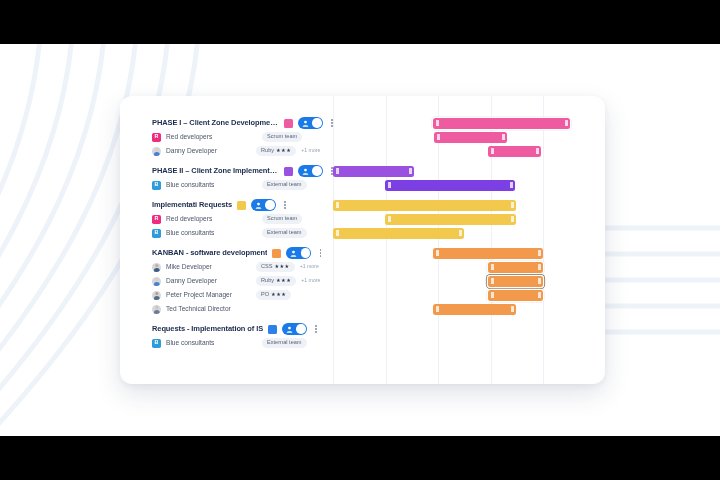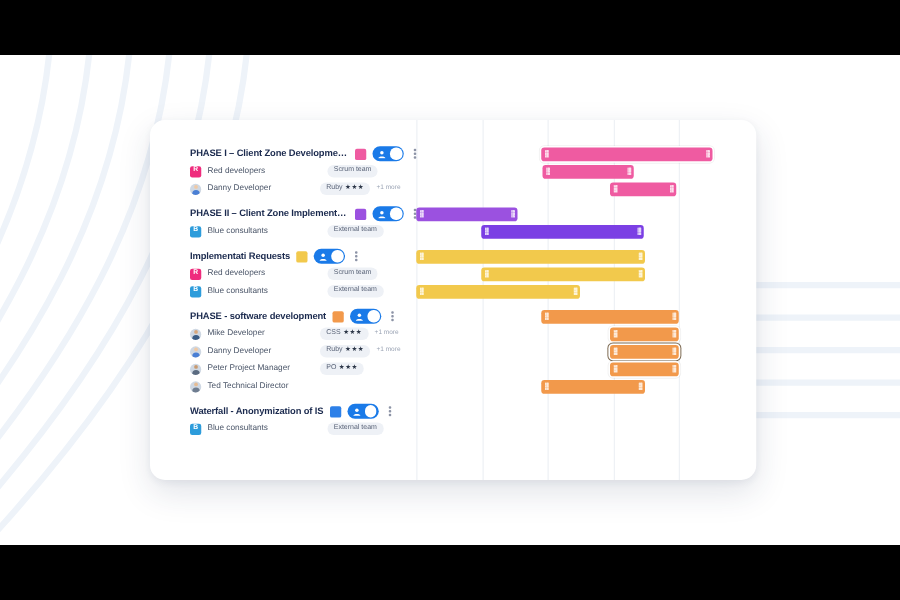--- a/index.html
+++ b/index.html
@@ -518,21 +518,21 @@
                     <b></b>
                     <b></b>
                     <b></b>
                     <b></b>
                   </span>
                 </div>
               </div>
             </div>
             <div class="row" style="top: 150px;">
               <div class="labelcol">
-                <span class="g-title">PHASE - software development</span>
+                <span class="g-title">KANBAN - software development</span>
                 <span class="color-chip" style="background:#f2994b"></span>
                 <span class="toggle">
                   <svg class="person" viewBox="0 0 10 10">
                     <circle cx="5" cy="3" r="2" fill="#fff"></circle>
                     <path d="M1 9.5 C1 6.8 9 6.8 9 9.5 Z" fill="#fff"></path>
                   </svg>
                   <span class="knob"></span>
                 </span>
                 <span class="kebab">
                   <i></i>
@@ -692,21 +692,21 @@
                     <b></b>
                     <b></b>
                     <b></b>
                     <b></b>
                   </span>
                 </div>
               </div>
             </div>
             <div class="row" style="top: 226px;">
               <div class="labelcol">
-                <span class="g-title">Waterfall - Anonymization of IS</span>
+                <span class="g-title">Requests - Implementation of IS</span>
                 <span class="color-chip" style="background:#2d80e8"></span>
                 <span class="toggle">
                   <svg class="person" viewBox="0 0 10 10">
                     <circle cx="5" cy="3" r="2" fill="#fff"></circle>
                     <path d="M1 9.5 C1 6.8 9 6.8 9 9.5 Z" fill="#fff"></path>
                   </svg>
                   <span class="knob"></span>
                 </span>
                 <span class="kebab">
                   <i></i>

